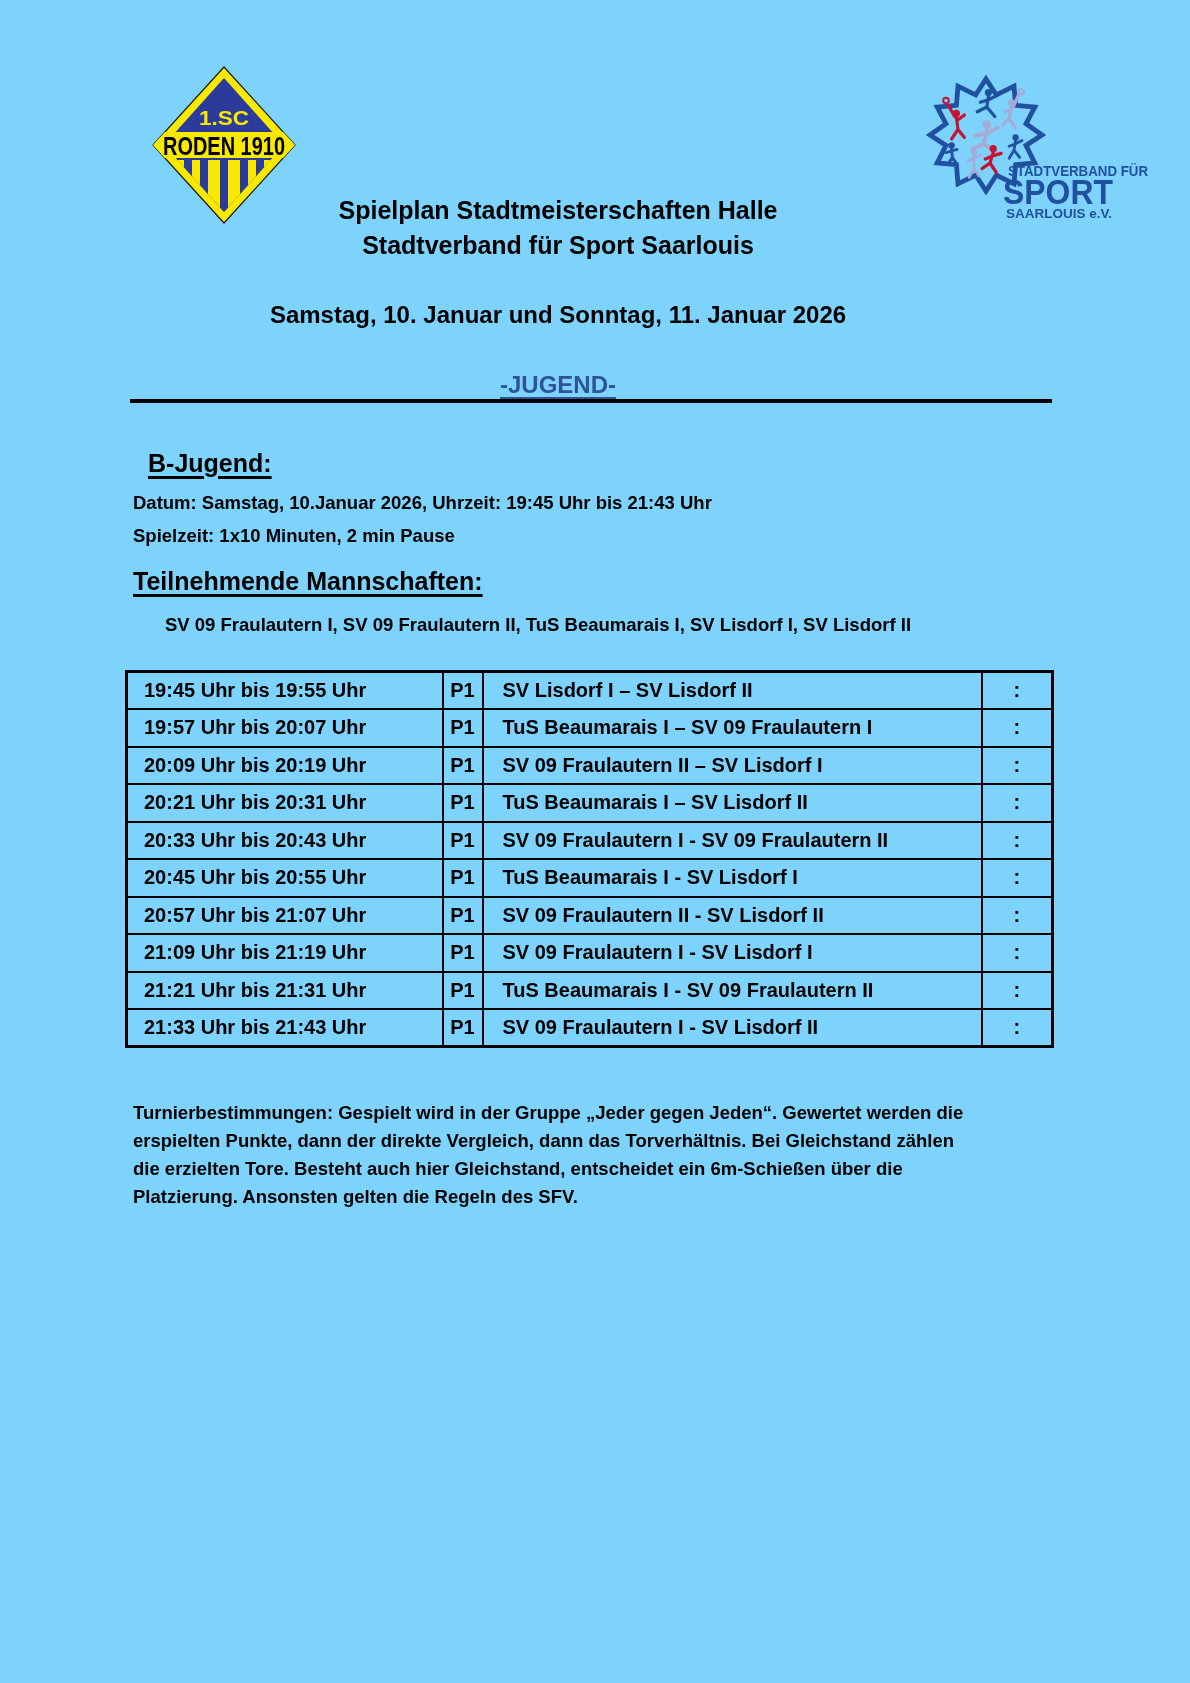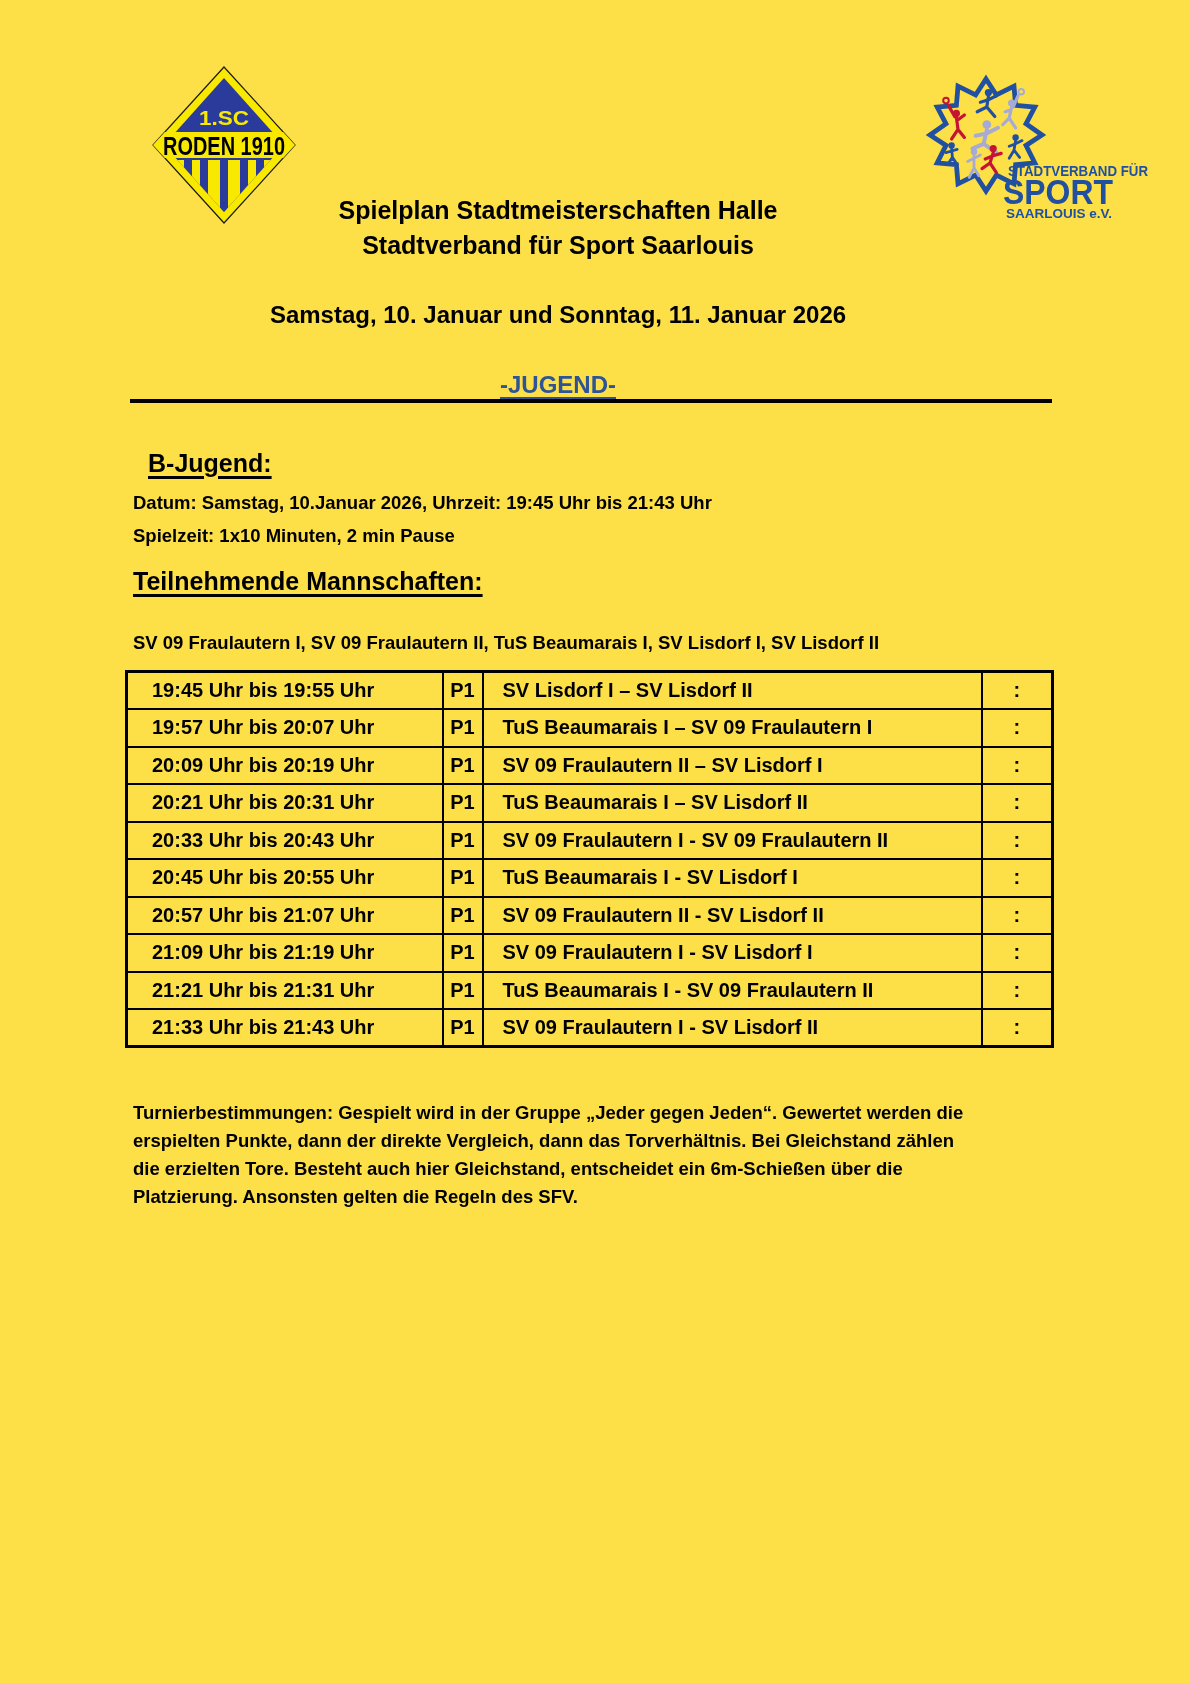--- a/index.html
+++ b/index.html
@@ -1,20 +1,20 @@
 <!DOCTYPE html>
 <html><head>
 <meta charset="utf-8">
 <style>
   * { margin:0; padding:0; box-sizing:border-box; }
   html,body { background:#ffffff; }
   .page {
     position:relative;
     width:1190px; height:1683px;
-    background:#fde047;
+    background:#7dd3fc;
     font-family:"Liberation Sans","DejaVu Sans",sans-serif;
     font-weight:bold;
     color:#000;
     overflow:hidden;
   }
   svg text { font-family:"Liberation Sans","DejaVu Sans",sans-serif; font-weight:bold; }
 
   .abs { position:absolute; }
 
   
@@ -45,21 +45,21 @@
     table-layout:fixed;
   }
   table.schedule td {
     border:2px solid #000;
     font-size:20px; font-weight:bold;
     height:37.5px;
     vertical-align:middle;
     white-space:nowrap;
     overflow:hidden;
   }
-  td.c-time  { width:316px; padding-left:24px; }
+  td.c-time  { width:316px; padding-left:16px; }
   td.c-pitch { width:40px;  text-align:center; }
   td.c-match { width:499px; padding-left:19px; }
   td.c-score { width:71px;  text-align:center; }
 
   .rules-block { left:133px; top:1099px; width:900px; font-size:18.5px; line-height:28px; }
 </style>
 </head>
 <body>
 
 <div class="page">
@@ -142,21 +142,21 @@
   <div class="abs ctr title-line" style="top:231px;">Stadtverband für Sport Saarlouis</div>
   <div class="abs ctr sub-line" style="top:301px;">Samstag, 10. Januar und Sonntag, 11. Januar 2026</div>
   <div class="abs ctr jugend-line" style="top:371px;">-JUGEND-</div>
 
   <div class="abs rule"></div>
 
   <div class="abs section-heading" style="top:449px;margin-left:15px;">B-Jugend:</div>
   <div class="abs info-line" style="top:492px;">Datum: Samstag, 10.Januar 2026, Uhrzeit: 19:45 Uhr bis 21:43 Uhr</div>
   <div class="abs info-line" style="top:525px;">Spielzeit: 1x10 Minuten, 2 min Pause</div>
   <div class="abs section-heading" style="top:567px;">Teilnehmende Mannschaften:</div>
-  <div class="abs info-line" style="top:632px;">SV 09 Fraulautern I, SV 09 Fraulautern II, TuS Beaumarais I, SV Lisdorf I, SV Lisdorf II</div>
+  <div class="abs info-line" style="top:614px;margin-left:32px;">SV 09 Fraulautern I, SV 09 Fraulautern II, TuS Beaumarais I, SV Lisdorf I, SV Lisdorf II</div>
 
   <table class="schedule">
     <tbody>
 
         <tr>
           <td class="c-time">19:45 Uhr bis 19:55 Uhr</td>
           <td class="c-pitch">P1</td>
           <td class="c-match">SV Lisdorf I – SV Lisdorf II</td>
           <td class="c-score">:</td>
         </tr>

